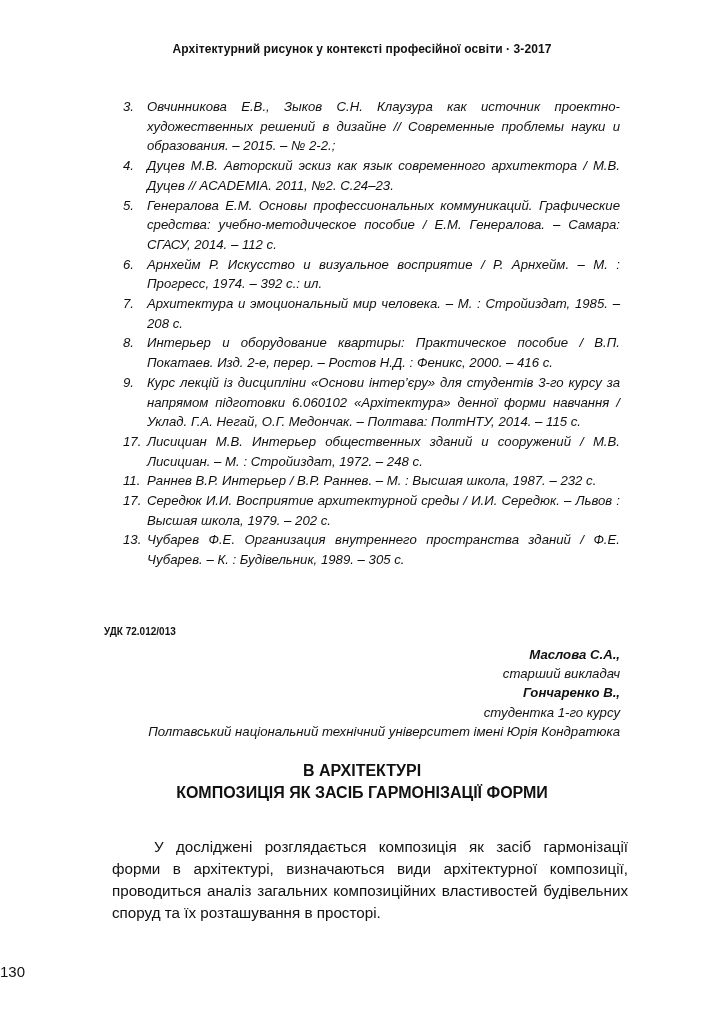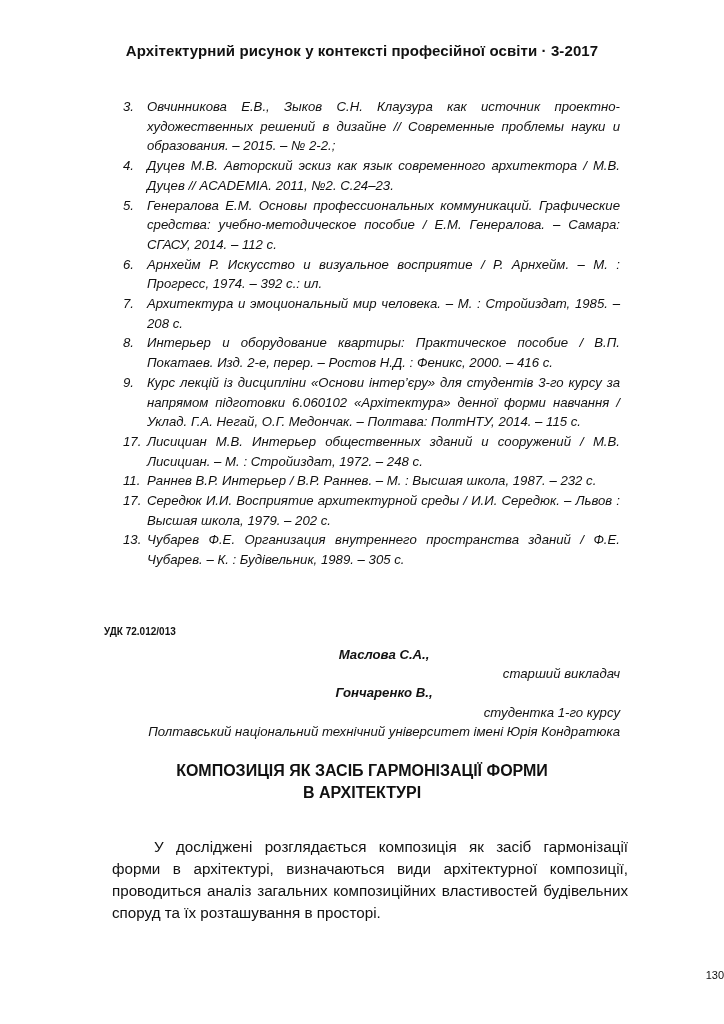--- a/index.html
+++ b/index.html
@@ -15,21 +15,21 @@
       color: #111111;
       font-family: "Liberation Sans", "DejaVu Sans", sans-serif;
     }
     .running-header {
       position: absolute;
       top: 42px;
       left: 0;
       width: 724px;
       text-align: center;
       font-weight: bold;
-      font-size: 15px;
+      font-size: 12px;
       letter-spacing: 0.1px;
     }
     .references {
       position: absolute;
       top: 97px;
       left: 123px;
       width: 497px;
       margin: 0;
       padding: 0;
       list-style: none;
@@ -56,21 +56,21 @@
     }
     .authors {
       position: absolute;
       top: 645px;
       right: 104px;
       text-align: right;
       font-size: 13.2px;
       line-height: 19.2px;
       font-style: italic;
     }
-    .authors .name { font-weight: bold; text-align: center; }
+    .authors .name { font-weight: bold; }
     .title-block {
       position: absolute;
       top: 760px;
       left: 0;
       width: 724px;
       text-align: center;
       font-weight: bold;
       font-size: 16px;
       line-height: 22px;
     }
@@ -83,23 +83,22 @@
       line-height: 22px;
       text-align: justify;
       text-indent: 42px;
       margin: 8px;
     }
     .page-number {
       position: absolute;
       top: 963px;
       left: 0;
       width: 724px;
-      text-align: right;
-      font-size: 11px;
-      margin-top: 6px;
+      text-align: left;
+      font-size: 15px;
     }
   </style>
 </head>
 <body>
 
 <div class="running-header">Архітектурний рисунок у контексті професійної освіти · 3-2017</div>
 
 <ol class="references">
   <li class="ref-item">
     <span class="ref-num">3.</span>
@@ -151,19 +150,19 @@
 
 <div class="authors">
   <div class="name">Маслова С.А.,</div>
   <div>старший викладач</div>
   <div class="name">Гончаренко В.,</div>
   <div>студентка 1-го курсу</div>
   <div>Полтавський національний технічний університет імені Юрія Кондратюка</div>
 </div>
 
 <div class="title-block">
+  <div>В АРХІТЕКТУРІ</div>
   <div>КОМПОЗИЦІЯ ЯК ЗАСІБ ГАРМОНІЗАЦІЇ ФОРМИ</div>
-  <div>В АРХІТЕКТУРІ</div>
 </div>
 
 <p class="abstract">У досліджені розглядається композиція як засіб гармонізації форми в архітектурі, визначаються види архітектурної композиції, проводиться аналіз загальних композиційних властивостей будівельних споруд та їх розташування в просторі.</p>
 
 <div class="page-number">130</div>
 
 </body></html>

